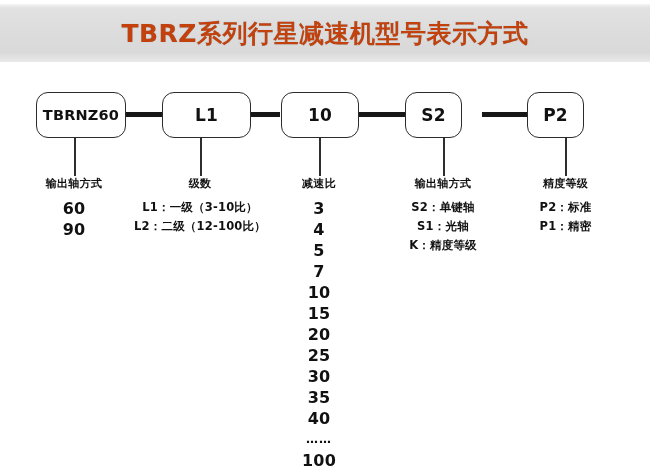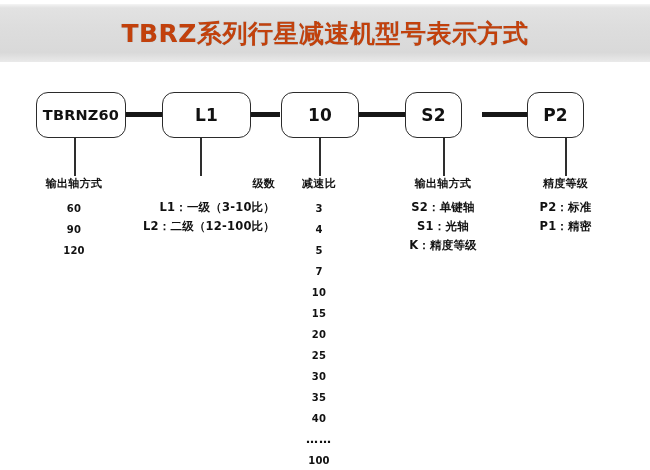--- a/index.html
+++ b/index.html
@@ -106,21 +106,21 @@
     margin-bottom: 7px;
   }
   .col-line {
     font-size: 11.5px;
     font-weight: bold;
     white-space: nowrap;
     line-height: 19px;
     letter-spacing: 0.2px;
   }
   .col-line.num {
-    font-size: 10px;
+    font-size: 16px;
     line-height: 21px;
   }
   .col-line.dots {
     font-size: 12px;
     line-height: 21px;
     letter-spacing: 1px;
   }
 </style>
 </head>
 <body>
@@ -154,24 +154,23 @@
   <div class="stem" style="left:74px;"></div>
   <div class="stem" style="left:200px;"></div>
   <div class="stem" style="left:319px;"></div>
   <div class="stem" style="left:443px;"></div>
   <div class="stem" style="left:565px;"></div>
 
   <div class="col" style="left:14px; width:120px;">
     <div class="col-title">输出轴方式</div>
     <div class="col-line num">60</div>
     <div class="col-line num">90</div>
-    <div class="col-line num">120</div>
-  </div>
-
-  <div class="col" style="left:125px; width:150px;text-align:right;">
+  </div>
+
+  <div class="col" style="left:125px; width:150px;">
     <div class="col-title">级数</div>
     <div class="col-line">L1：一级（3-10比）</div>
     <div class="col-line">L2：二级（12-100比）</div>
   </div>
 
   <div class="col" style="left:259px; width:120px;">
     <div class="col-title">减速比</div>
     <div class="col-line num">3</div>
     <div class="col-line num">4</div>
     <div class="col-line num">5</div>

